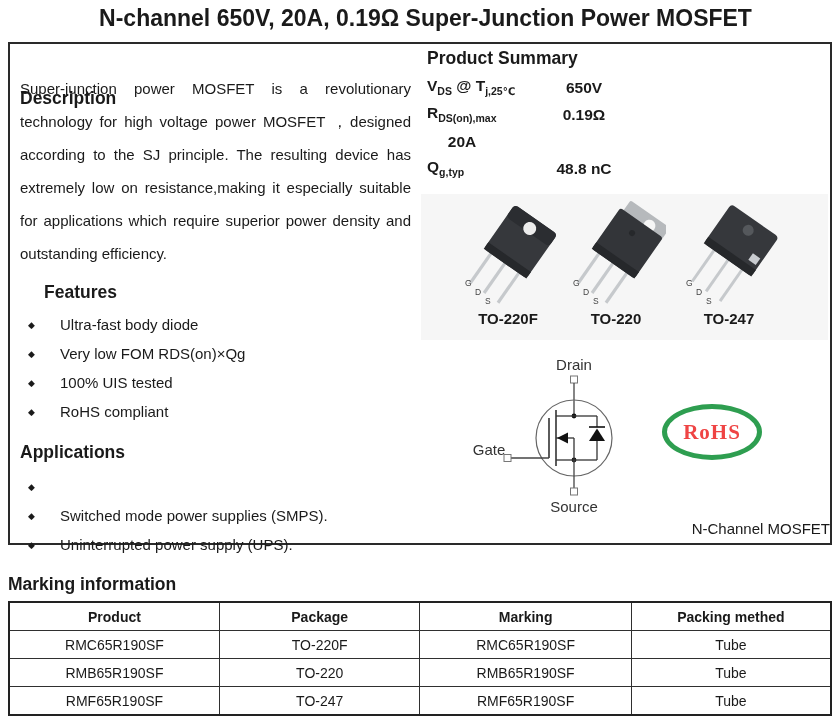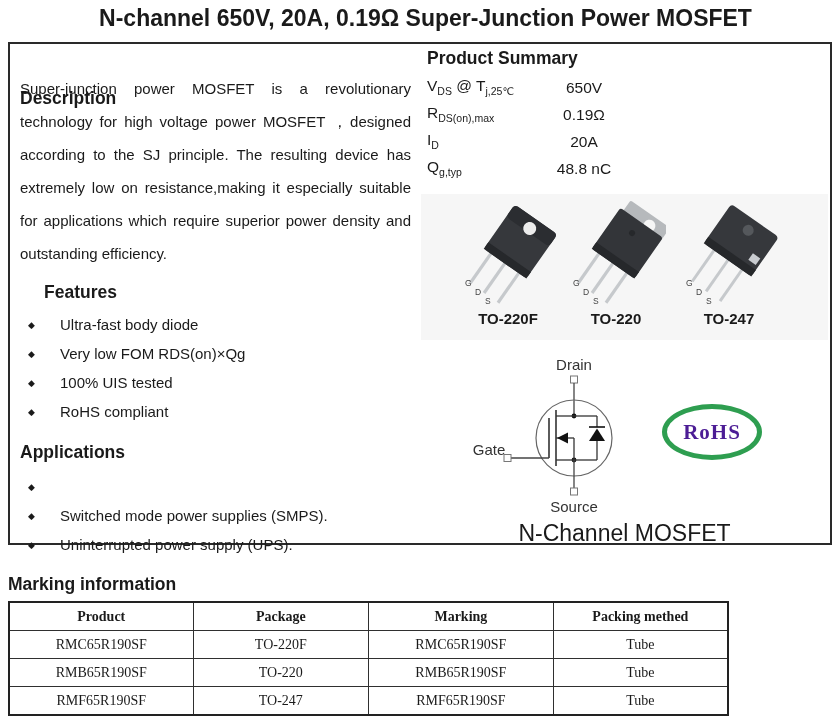--- a/index.html
+++ b/index.html
@@ -21,47 +21,47 @@
   .sec-h{position:absolute;left:10px;font-size:17.5px;font-weight:bold;}
   .desc-body{
     position:absolute;top:28px;left:10px;width:391px;
     font-size:15px;line-height:33px;text-align:justify;
   }
   .blist{position:absolute;left:0;width:100%;}
   .brow{display:flex;align-items:center;height:29px;}
   .bullet{margin-left:18px;width:32px;font-size:9px;flex:none;}
   .btext{font-size:15px;}
   
-  .ps-rows{position:absolute;top:30px;left:8px;right:8px;}
+  .ps-rows{position:absolute;top:30px;left:8px;right:8px;font-weight:bold;}
   .ps-row{height:27px;display:flex;align-items:center;font-size:15.5px;}
   .ps-label{width:122px;}
   .ps-value{width:70px;text-align:center;}
   sub{font-size:10.5px;}
   
   .pkg-band{position:absolute;left:2px;right:2px;top:150px;height:146px;background:#f6f6f6;}
   .pkg{position:absolute;top:4px;width:100px;text-align:center;}
   .pkg svg{display:block;margin:0 auto;}
   .pkg-label{font-size:15px;font-weight:bold;margin-top:0;}
   
   .sym-svg{position:absolute;left:45px;top:310px;}
   .rohs{
     position:absolute;left:243px;top:360px;width:100px;height:56px;
     border:5px solid #2e9e50;border-radius:50%;box-sizing:border-box;
     display:flex;align-items:center;justify-content:center;color:#2e9e50;
   }
   .rohs span{
     font-family:"Liberation Serif","DejaVu Serif",serif;
     font-weight:bold;font-size:21px;letter-spacing:1px;
   }
-  .caption{position:absolute;top:476px;width:100%;text-align:center;font-size:23px;}
+  .caption{position:absolute;top:476px;width:100%;text-align:right;font-size:15px;}
   
   .mark-h{position:absolute;top:574px;left:8px;font-size:17.5px;font-weight:bold;}
   table.marking{
-    position:absolute;top:601px;left:8px;width:721px;
-    border-collapse:collapse;table-layout:fixed;border:2px solid #222;font-family:Liberation Serif, serif;
+    position:absolute;top:601px;left:8px;width:824px;
+    border-collapse:collapse;table-layout:fixed;border:2px solid #222;
   }
   table.marking th,table.marking td{
     border:1px solid #2f2f2f;text-align:center;padding:0;
   }
   table.marking th{font-size:14px;font-weight:bold;height:27px;}
   table.marking td{font-size:14px;height:27px;}
 </style>
 </head>
 <body>
 
@@ -113,21 +113,20 @@
   <div class="ps-rows">
     <div class="ps-row">
       <span class="ps-label"><span>V</span><sub>DS</sub><span> @ T</span><sub>j,25℃</sub></span>
       <span class="ps-value">650V</span>
     </div>
     <div class="ps-row">
       <span class="ps-label"><span>R</span><sub>DS(on),max</sub><span></span><sub></sub></span>
       <span class="ps-value">0.19Ω</span>
     </div>
     <div class="ps-row">
-      <span class="ps-label"><span>I</span><sub>D</sub><span></span><sub></sub></span>
       <span class="ps-value">20A</span>
     </div>
     <div class="ps-row">
       <span class="ps-label"><span>Q</span><sub>g,typ</sub><span></span><sub></sub></span>
       <span class="ps-value">48.8 nC</span>
     </div>
   </div>
 
   <div class="pkg-band">
     <div class="pkg" style="left:37px;">
@@ -205,21 +204,21 @@
     <line x1="133" y1="62" x2="133" y2="73" stroke="#333" stroke-width="1.3"></line>
     <line x1="125" y1="73" x2="141" y2="73" stroke="#111" stroke-width="1.6"></line>
     <polygon points="125,87 141,87 133,74.5" fill="#111"></polygon>
     <line x1="133" y1="87" x2="133" y2="106" stroke="#333" stroke-width="1.3"></line>
     <line x1="133" y1="106" x2="110" y2="106" stroke="#333" stroke-width="1.3"></line>
     <line x1="110" y1="106" x2="110" y2="134" stroke="#444" stroke-width="1.3"></line>
     <rect x="106.5" y="134" width="7" height="7" fill="#fff" stroke="#777" stroke-width="1"></rect>
     <text x="110" y="158" text-anchor="middle" font-size="15" fill="#333">Source</text>
   </svg>
 
-  <div class="rohs" style="border-color: rgb(46, 158, 80); color: #4c1d95;">
+  <div class="rohs" style="border-color: rgb(46, 158, 80); color: #ef4444;">
     <span>RoHS</span>
   </div>
 
   <div class="caption">N-Channel MOSFET</div>
 </div>
 
 <div class="mark-h">Marking information</div>
 <table class="marking">
   <colgroup>
       <col style="width:25.6%">

